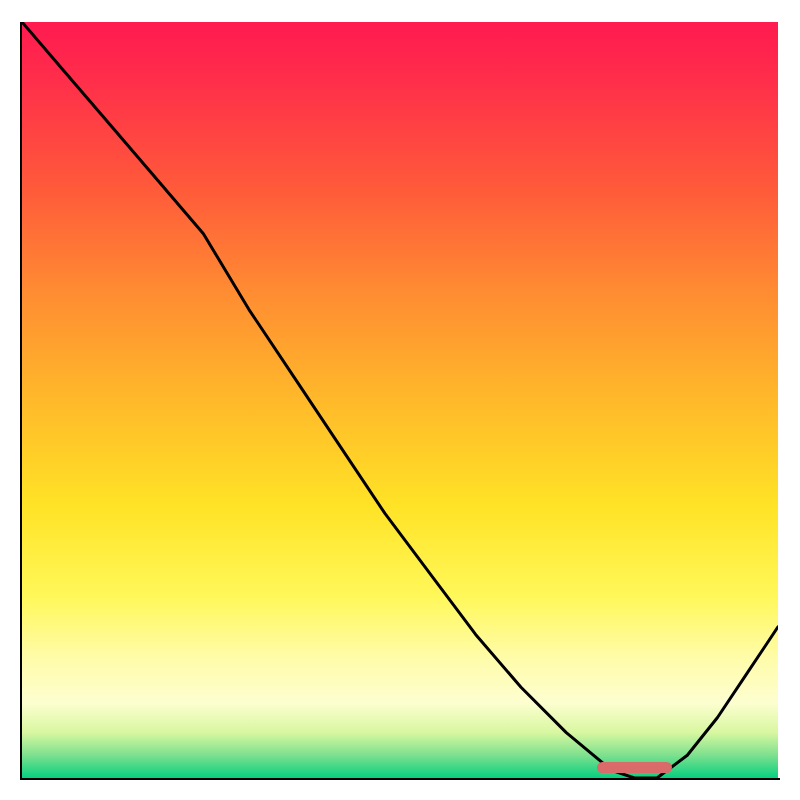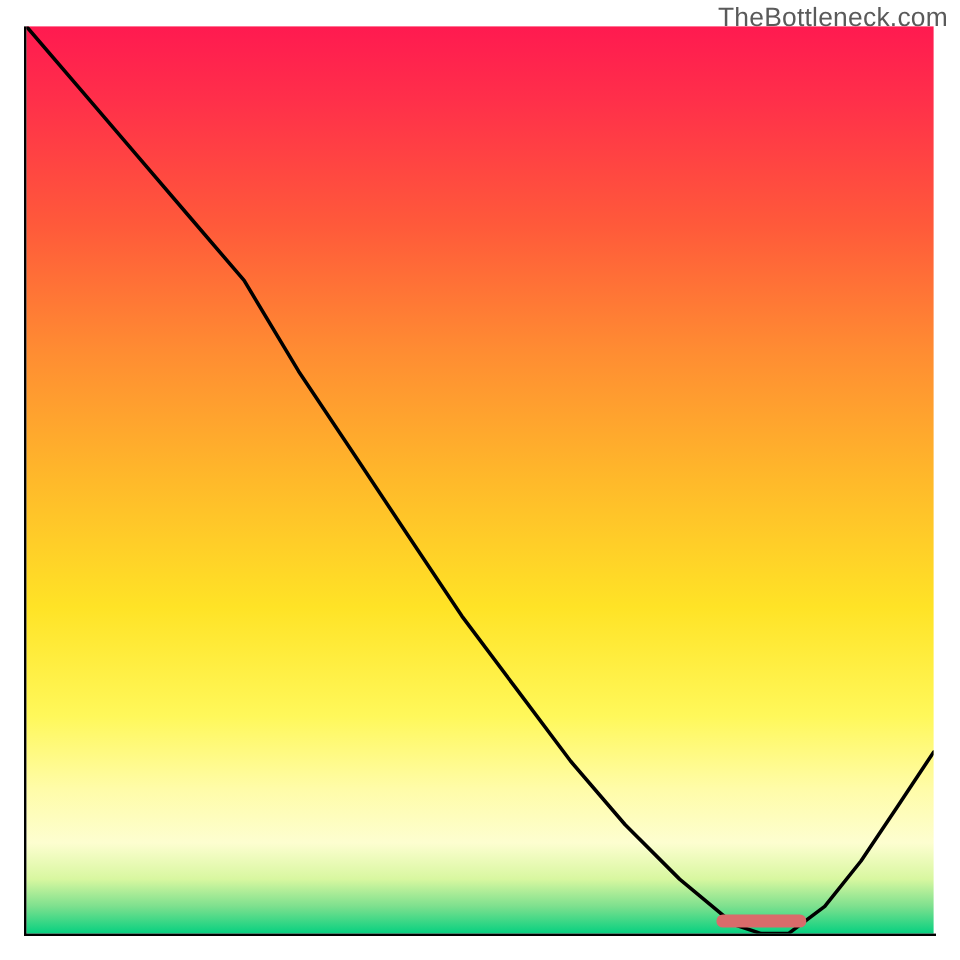--- a/index.html
+++ b/index.html
@@ -74,21 +74,20 @@
     height: 11px;
     border-radius: 6px;
     background: #d96b6b;
   }
 </style>
 </head>
 <body>
 
 <div class="frame">
 
-  <div class="watermark">TheBottleneck.com</div>
 
   <div class="plot">
     <svg viewBox="0 0 756 756" preserveAspectRatio="none">
       <path id="curve-path" fill="none" stroke="#000000" stroke-width="3" stroke-linejoin="round" stroke-linecap="round" d="M0.0 0.0 L45.4 52.9 L90.7 105.8 L136.1 158.8 L181.4 211.7 L226.8 287.3 L272.2 355.3 L317.5 423.4 L362.9 491.4 L408.2 551.9 L453.6 612.4 L499.0 665.3 L544.3 710.6 L589.7 748.4 L612.4 756.0 L635.0 756.0 L665.3 733.3 L695.5 695.5 L725.8 650.2 L756.0 604.8"></path>
     </svg>
     <div id="optimal-band" class="optimal-band" style="left: 574.56px; width: 75.6px; top: 740px;"></div>
   </div>
 
   <div class="axis-left"></div>
   <div class="axis-bottom"></div>

